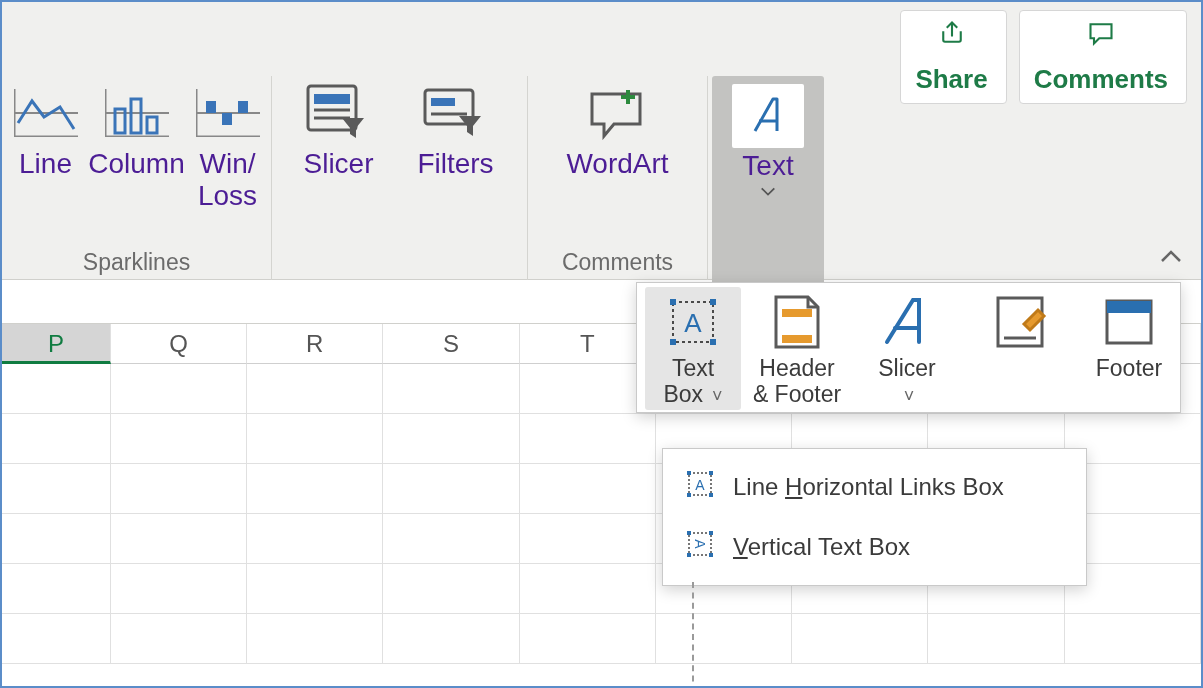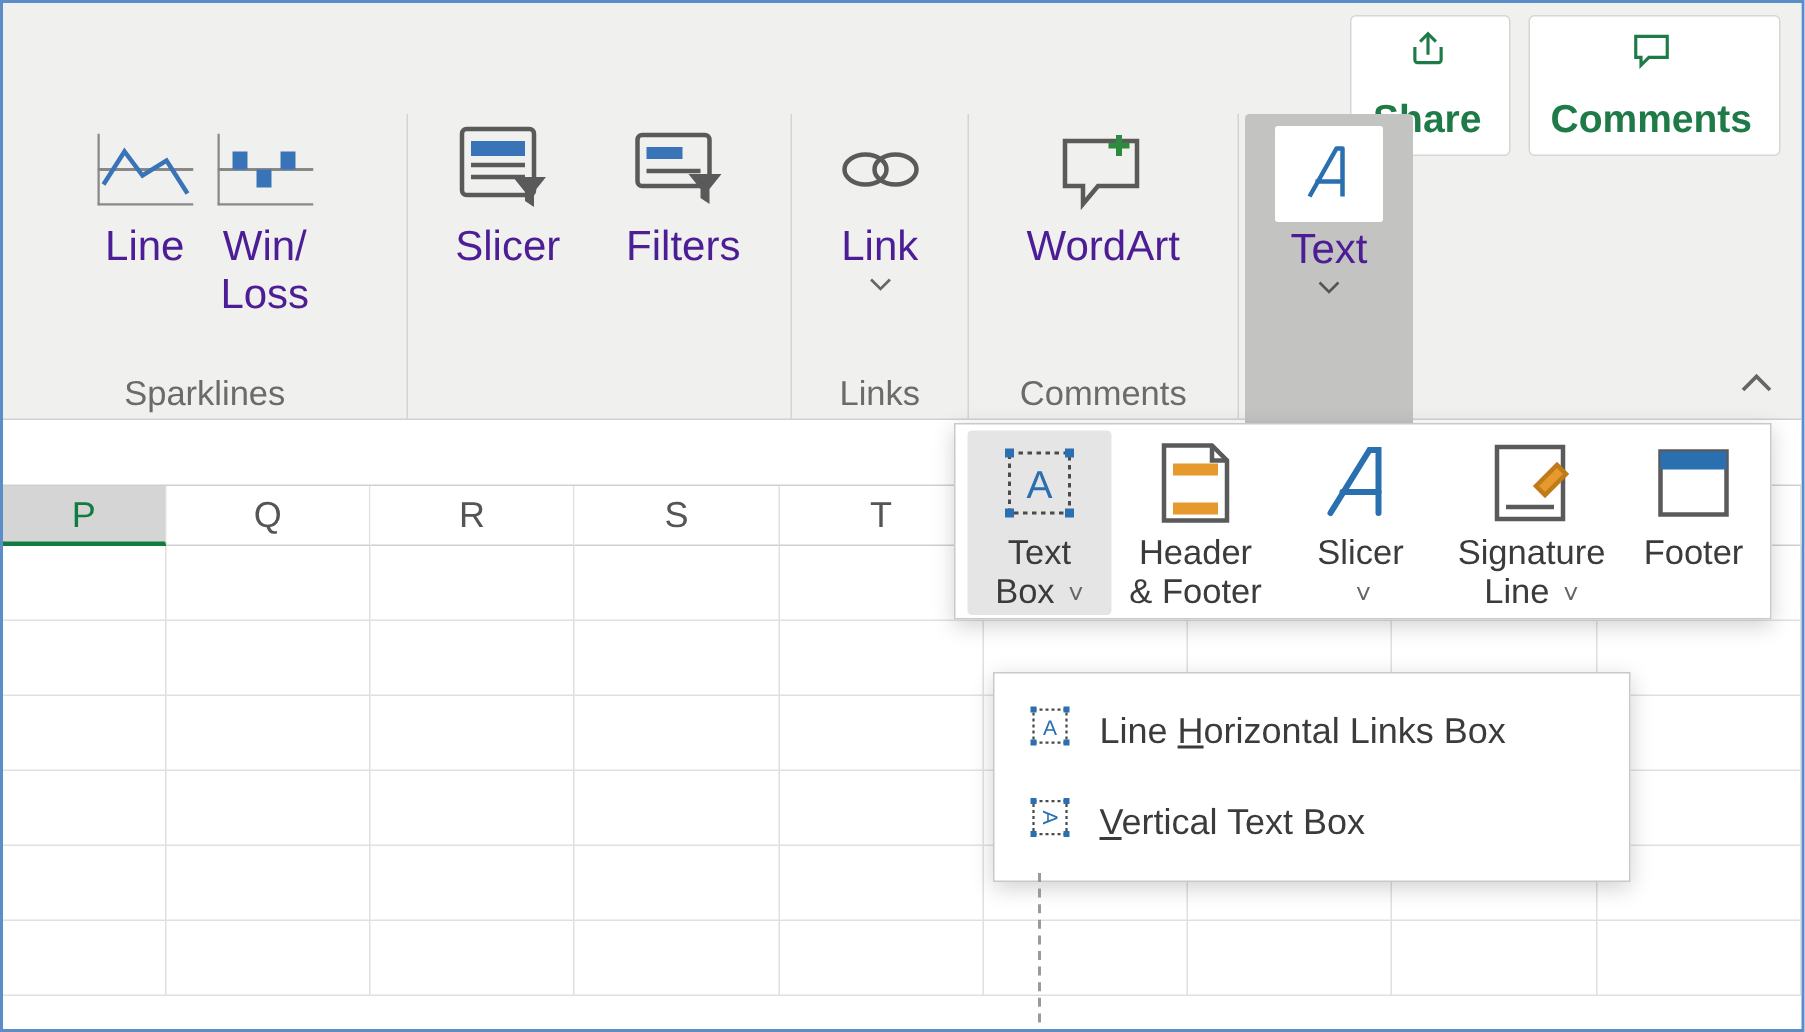--- a/index.html
+++ b/index.html
@@ -228,20 +228,33 @@
           <div class="icon-slot">
             <svg width="64" height="48" viewBox="0 0 64 48" stroke="#3a74b8" stroke-width="3" fill="none">
               <line x1="0" y1="0" x2="0" y2="48" stroke="#888"></line>
               <line x1="0" y1="48" x2="64" y2="48" stroke="#888"></line>
               <line x1="0" y1="24" x2="64" y2="24" stroke="#888" stroke-width="2"></line>
               <polyline points="4,34 18,12 30,28 46,18 60,40"></polyline>
             </svg>
           </div>
           <div class="lbl">Line</div>
         </div>
+        <div class="rbtn" style="width:100px">
+          <div class="icon-slot">
+            <svg width="64" height="48" viewBox="0 0 64 48" fill="none">
+              <line x1="0" y1="0" x2="0" y2="48" stroke="#888" stroke-width="3"></line>
+              <line x1="0" y1="48" x2="64" y2="48" stroke="#888" stroke-width="3"></line>
+              <line x1="0" y1="24" x2="64" y2="24" stroke="#888" stroke-width="2"></line>
+              <rect x="10" y="20" width="10" height="24" fill="none" stroke="#3a74b8" stroke-width="3"></rect>
+              <rect x="26" y="10" width="10" height="34" fill="none" stroke="#3a74b8" stroke-width="3"></rect>
+              <rect x="42" y="28" width="10" height="16" fill="none" stroke="#3a74b8" stroke-width="3"></rect>
+            </svg>
+          </div>
+          <div class="lbl">Column</div>
+        </div>
         <div class="rbtn" style="width:78px">
           <div class="icon-slot">
             <svg width="64" height="48" viewBox="0 0 64 48" fill="none">
               <line x1="0" y1="0" x2="0" y2="48" stroke="#888" stroke-width="3"></line>
               <line x1="0" y1="48" x2="64" y2="48" stroke="#888" stroke-width="3"></line>
               <line x1="0" y1="24" x2="64" y2="24" stroke="#888" stroke-width="2"></line>
               <rect x="10" y="12" width="10" height="12" fill="#3a74b8"></rect>
               <rect x="26" y="24" width="10" height="12" fill="#3a74b8"></rect>
               <rect x="42" y="12" width="10" height="12" fill="#3a74b8"></rect>
             </svg>
@@ -274,39 +287,20 @@
               <rect x="8" y="14" width="24" height="8" fill="#3a74b8" stroke="none"></rect>
               <line x1="8" y1="30" x2="44" y2="30"></line>
               <path d="M36 32 h22 l-8 10 v10 l-6 -4 v-6 z" fill="#5a5a5a" stroke="none"></path>
             </svg>
           </div>
           <div class="lbl">Filters</div>
         </div>
       </div>
     </div>
 
-    <div class="group" style="width:118px">
-      <div class="group-buttons">
-        <div class="rbtn">
-          <div class="icon-slot">
-            <svg width="60" height="44" viewBox="0 0 60 44" fill="none" stroke="#5a5a5a" stroke-width="3">
-              <ellipse cx="20" cy="22" rx="14" ry="10"></ellipse>
-              <ellipse cx="40" cy="22" rx="14" ry="10"></ellipse>
-            </svg>
-          </div>
-          <div class="lbl">Link</div>
-          <div class="chev">
-            <svg viewBox="0 0 20 14">
-                <polyline points="3,4 10,11 17,4" fill="none" stroke="#666" stroke-width="2"></polyline>
-              </svg>
-          </div>
-        </div>
-      </div>
-      <div class="group-title">Links</div>
-    </div>
 
     <div class="group" style="width:180px">
       <div class="group-buttons">
         <div class="rbtn" style="width:150px">
           <div class="icon-slot">
             <svg width="64" height="54" viewBox="0 0 64 54" fill="none" stroke="#5a5a5a" stroke-width="3">
               <path d="M6 8h48v30H28l-10 12v-12H6z"></path>
               <line x1="42" y1="4" x2="42" y2="18" stroke="#2d8a3e" stroke-width="4"></line>
               <line x1="35" y1="11" x2="49" y2="11" stroke="#2d8a3e" stroke-width="4"></line>
             </svg>
@@ -467,22 +461,20 @@
       <div class="lbl"><span>Slicer</span><br><span class="chev-inline">˅</span></div>
     </div>
     <div class="pbtn" style="min-width:116px">
       <div class="icon-slot">
         <svg width="54" height="56" viewBox="0 0 54 56" fill="none" stroke="#5a5a5a" stroke-width="3">
           <rect x="4" y="4" width="44" height="48"></rect>
           <line x1="10" y1="44" x2="42" y2="44"></line>
           <path d="M30 30 l14 -14 l6 6 l-14 14 z" fill="#e69a2e" stroke="#c07a18"></path>
         </svg>
       </div>
-      <div class="lbl" style="white-space:pre"><span>Signature
-Line</span><span class="chev-inline"> ˅</span></div>
     </div>
     <div class="pbtn" style="min-width:96px">
       <div class="icon-slot">
         <svg width="52" height="50" viewBox="0 0 52 50" fill="none" stroke="#5a5a5a" stroke-width="3">
           <rect x="4" y="4" width="44" height="42"></rect>
           <rect x="4" y="4" width="44" height="12" fill="#2a6fb0" stroke="none"></rect>
         </svg>
       </div>
       <div class="lbl">Footer</div>
     </div>

